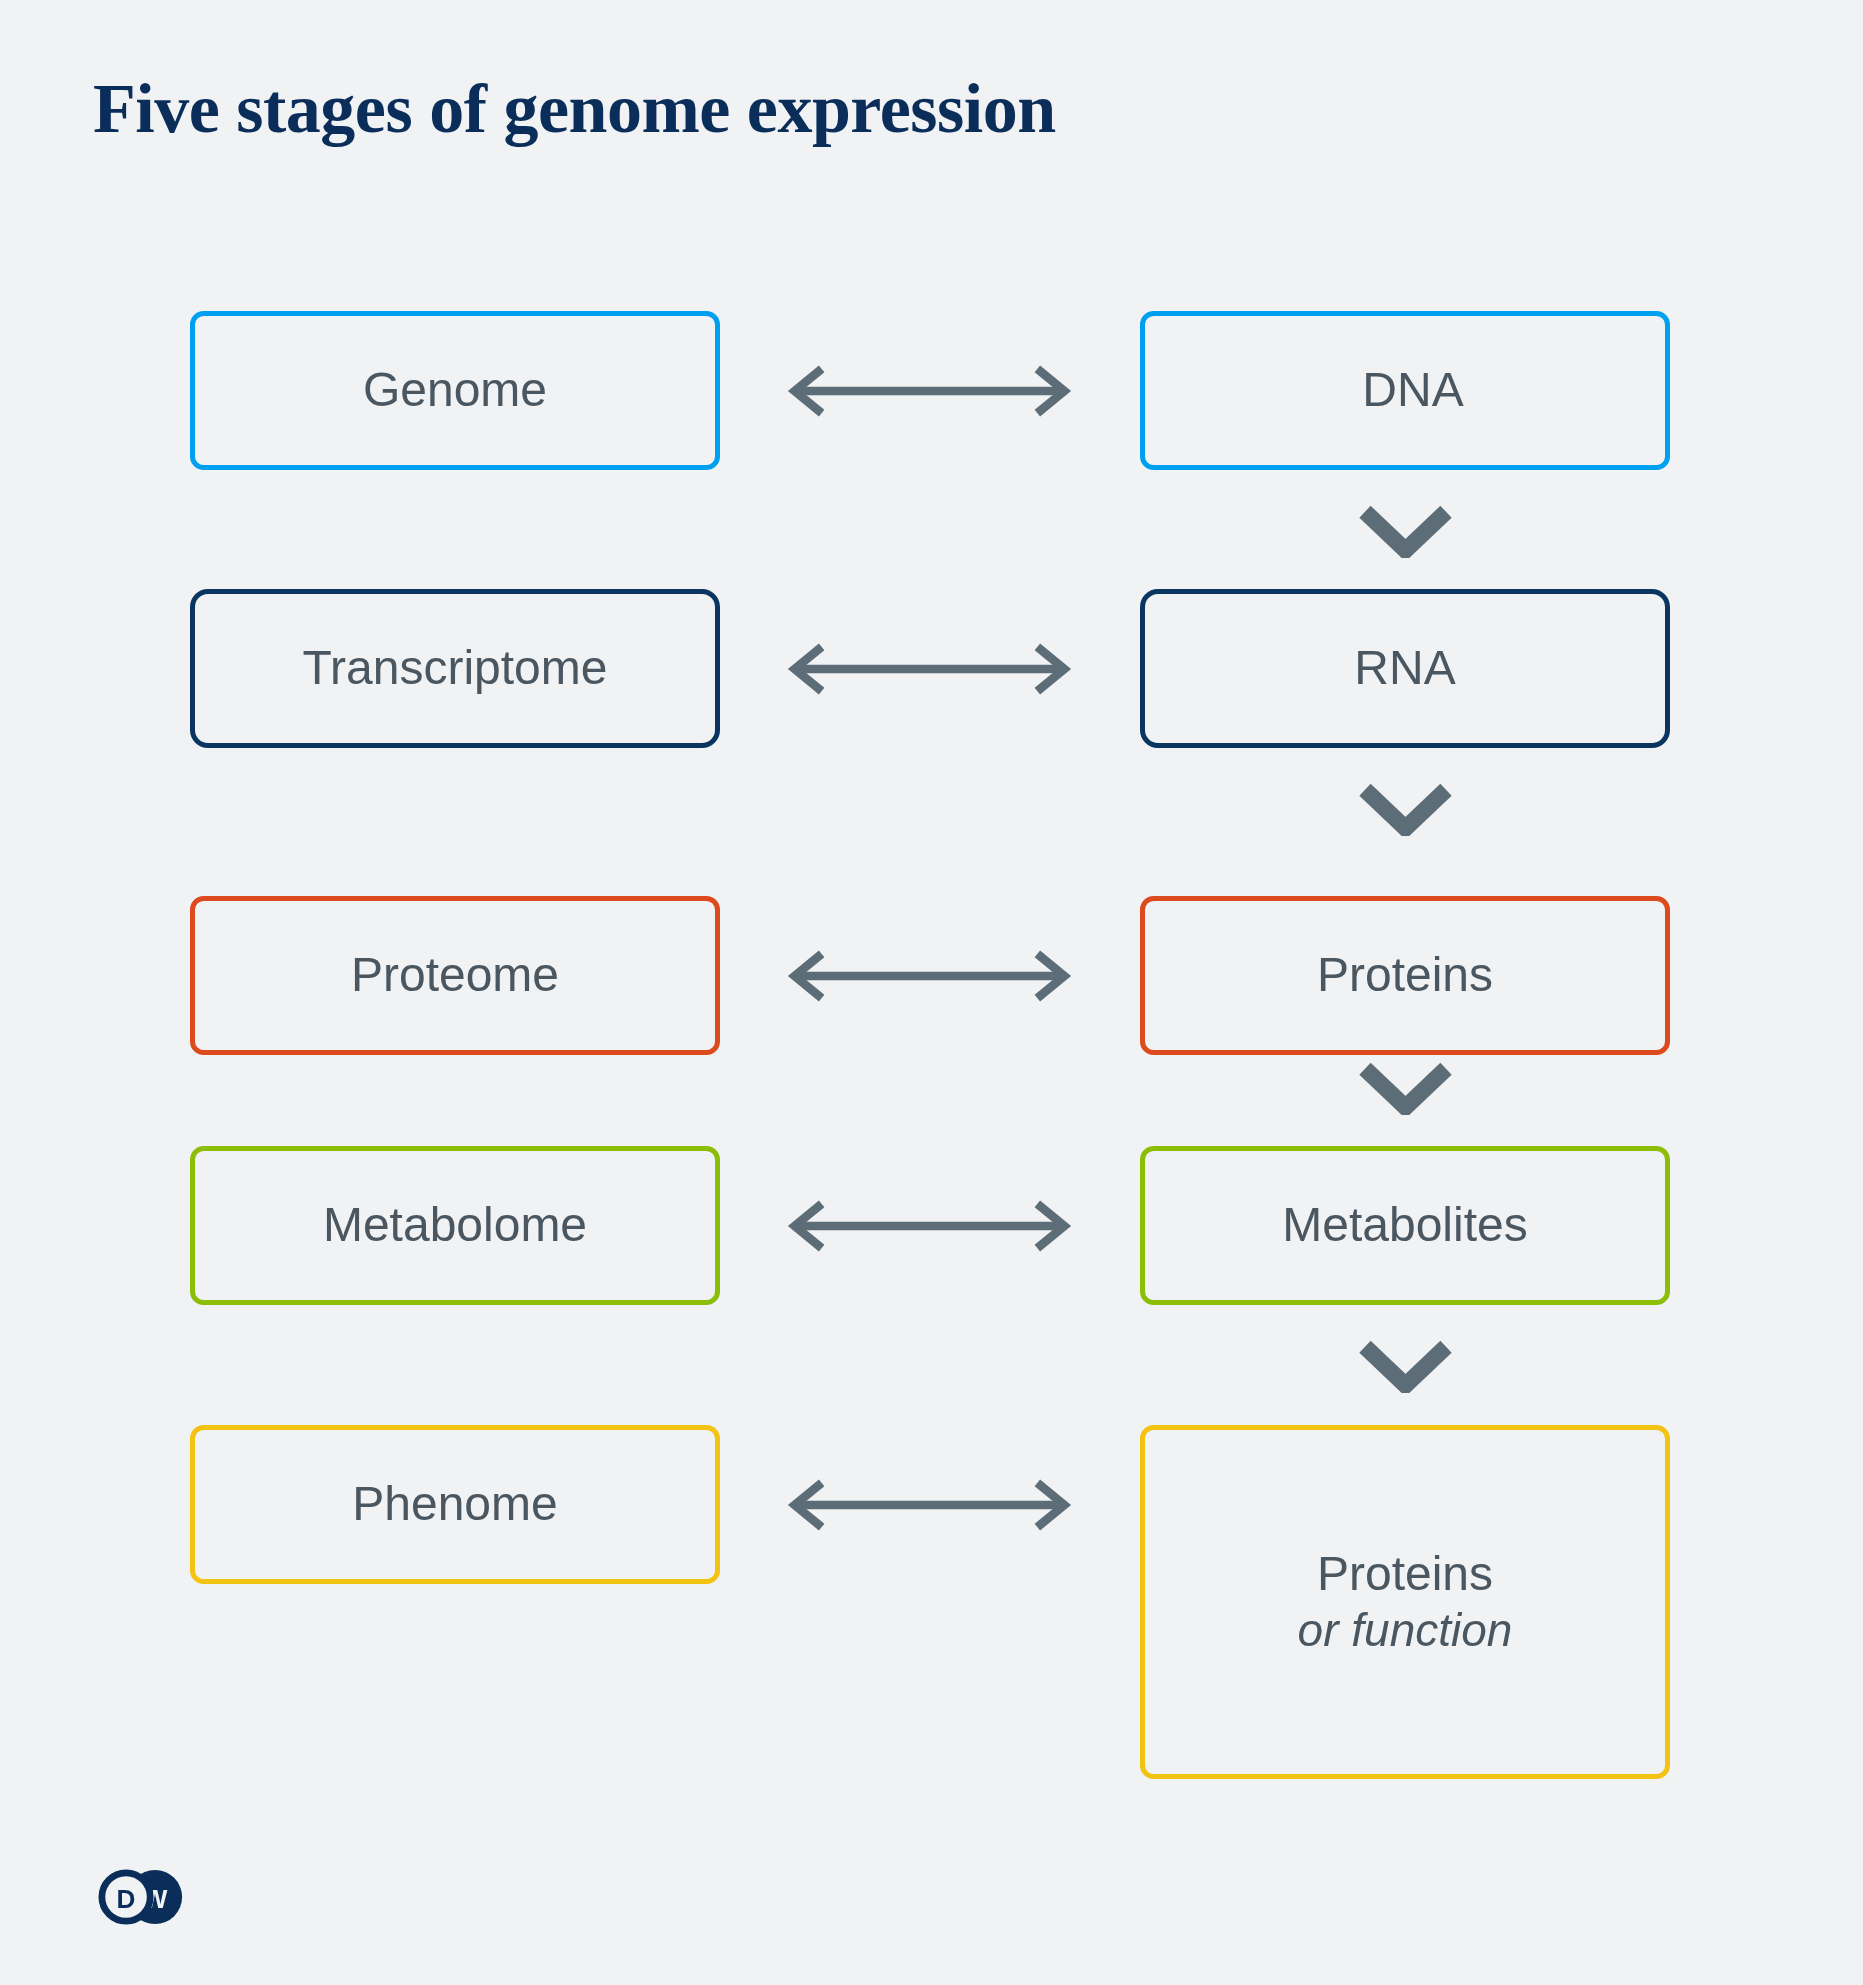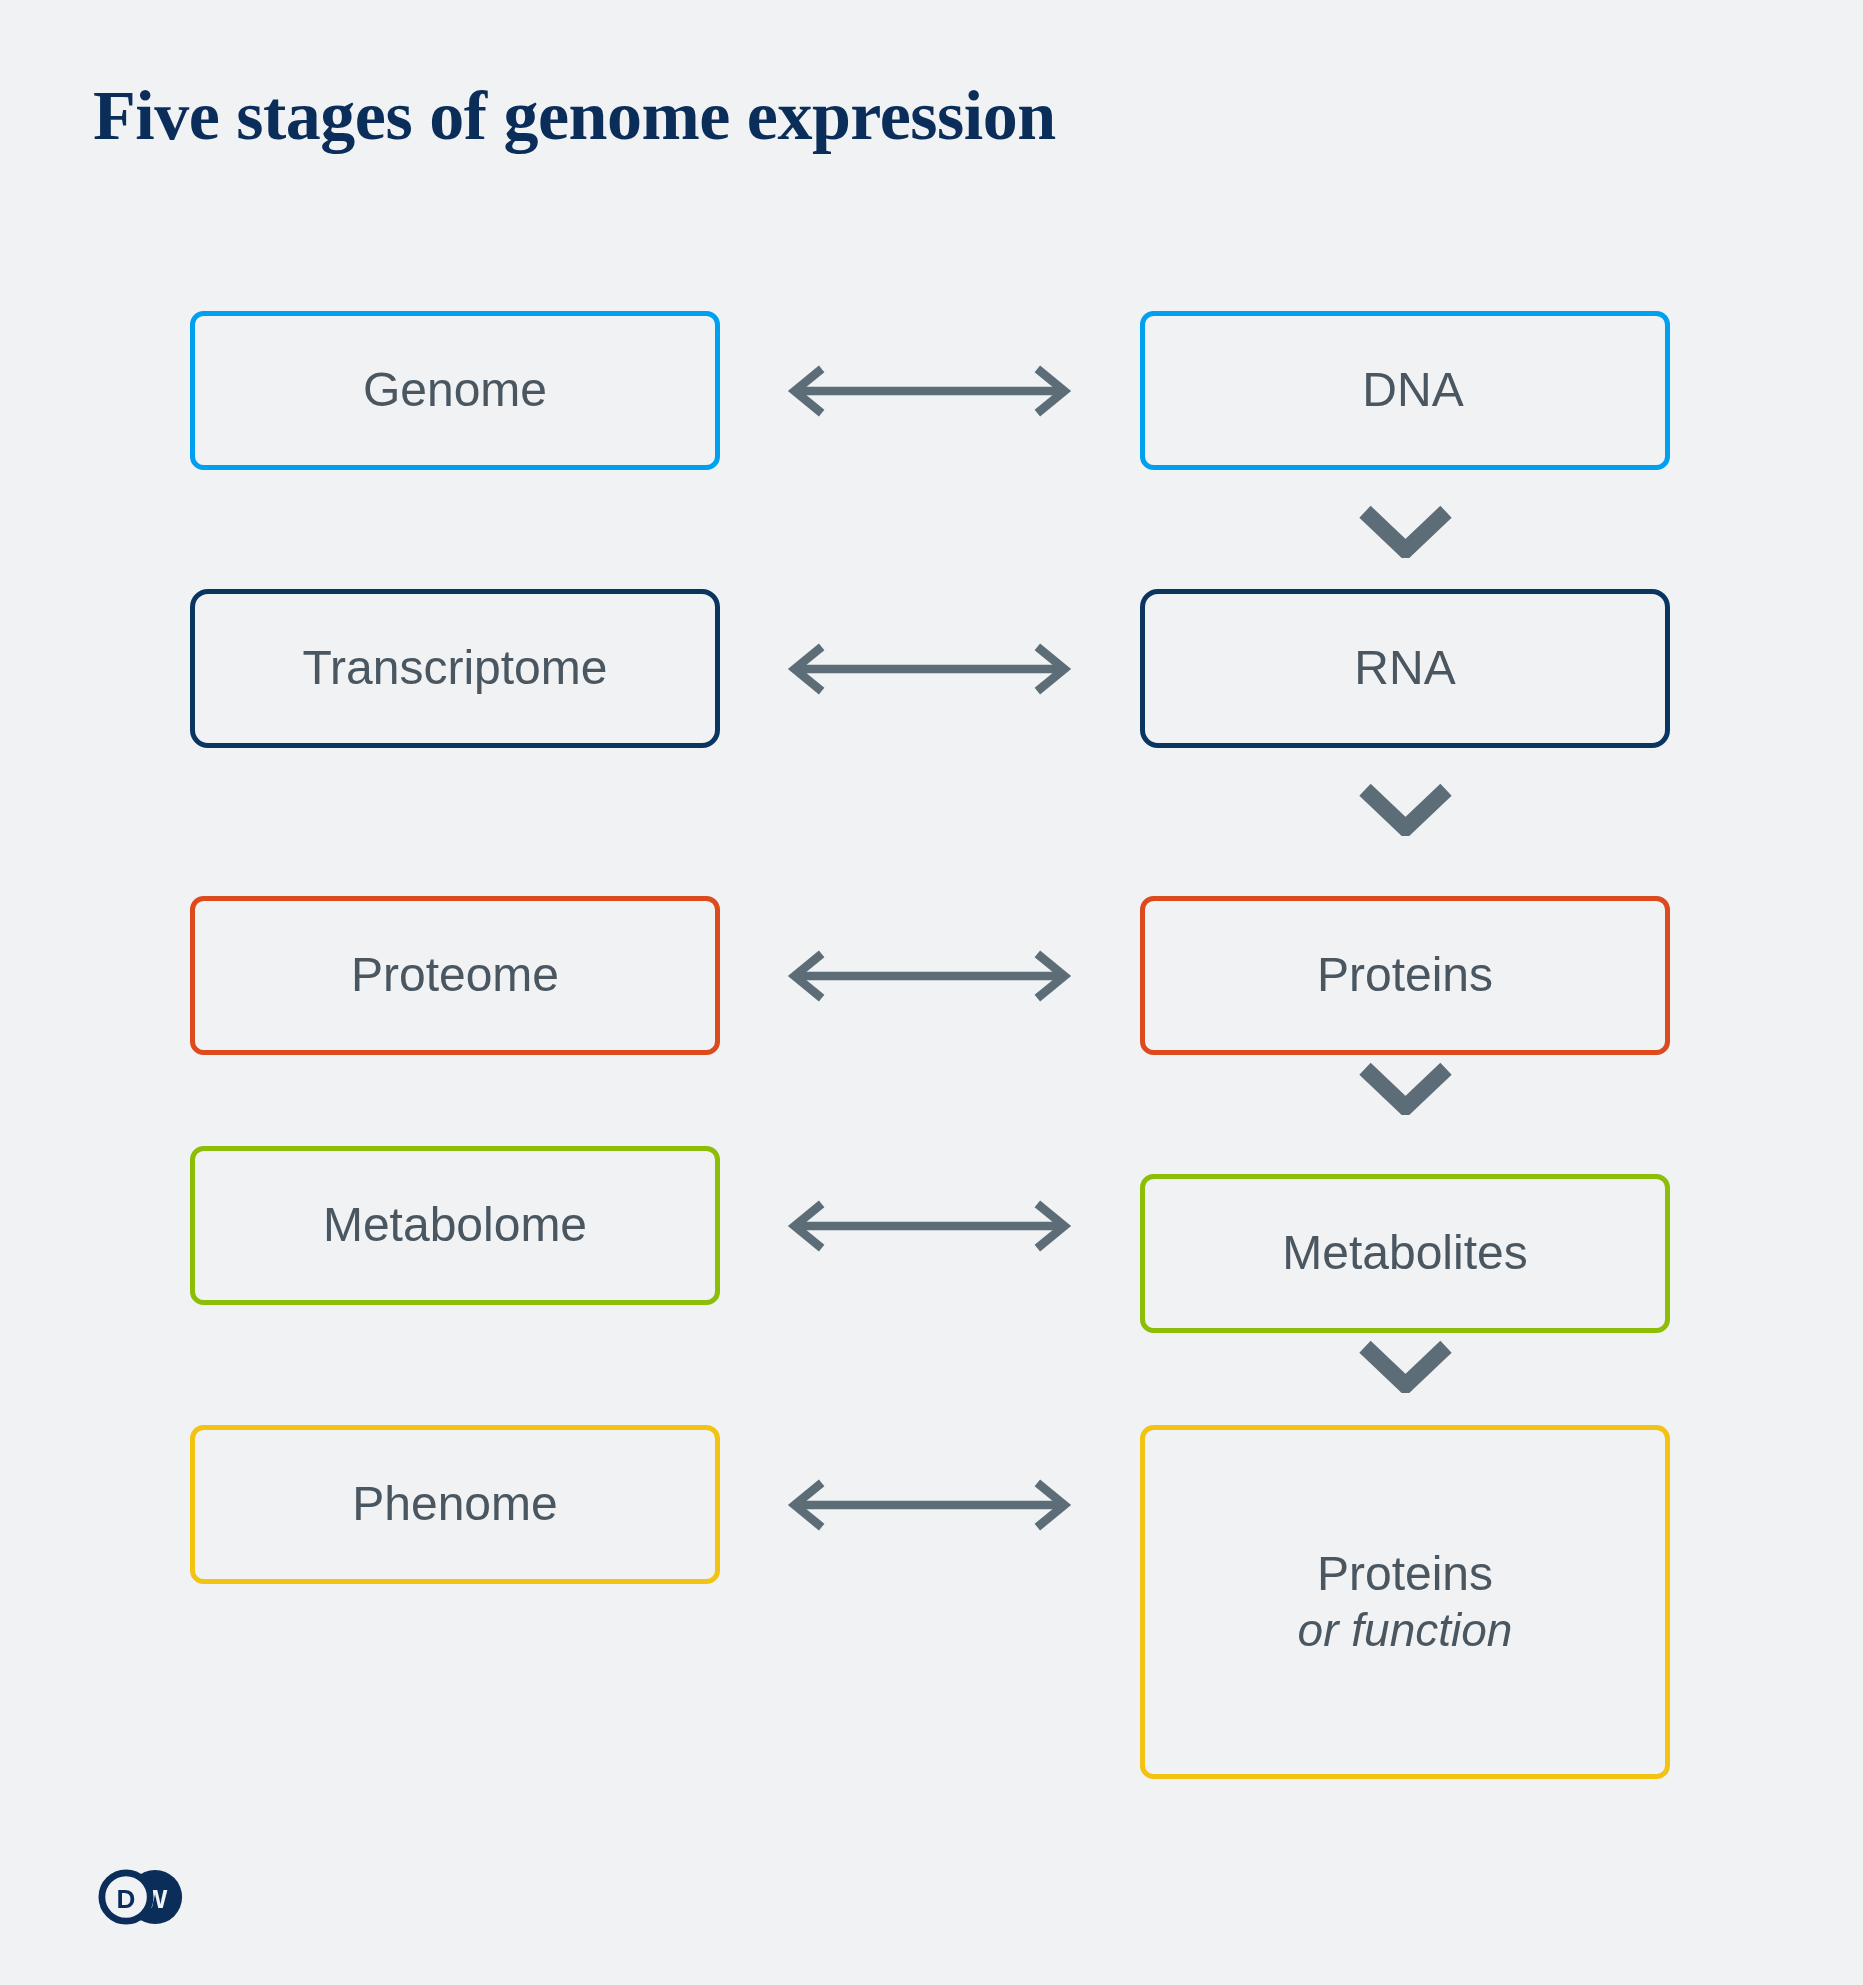--- a/index.html
+++ b/index.html
@@ -5,21 +5,21 @@
   html,body{margin:0;padding:0;}
   body{
     width:1863px;height:1985px;
     background:#F0F2F4;
     font-family:"Liberation Sans", sans-serif;
     overflow:hidden;
     position:relative;
   }
   #title{
     position:absolute;
-    left:93px; top:76px;
+    left:93px; top:69px;
     font-family:"Liberation Serif", serif;
     font-weight:700;
     font-size:70px;
     letter-spacing:-0.5px;
     color:#0A2D5A;
     white-space:nowrap;
   }
   #diagram{
     position:absolute;
     left:0; top:311px;
@@ -166,21 +166,21 @@
   <div class="box left r4" style="border-color:#8DBE07;">
     <span>Metabolome</span>
   </div>
   <div class="hlink r4">
     <svg width="311" height="52" viewBox="0 0 320 54" aria-hidden="true">
       <line x1="22" y1="27" x2="298" y2="27" stroke="#5D6D78" stroke-width="9"></line>
       <polyline points="48,4 20,27 48,50" fill="none" stroke="#5D6D78" stroke-width="9"></polyline>
       <polyline points="272,4 300,27 272,50" fill="none" stroke="#5D6D78" stroke-width="9"></polyline>
     </svg>
   </div>
-  <div class="box right r4" style="border-color:#8DBE07;margin-top:28px;">
+  <div class="box right r4" style="border-color:#8DBE07;">
     <span>Metabolites</span>
   </div>
   <div class="chev c4">
     <svg width="93" height="54" viewBox="0 0 96 56" aria-hidden="true">
       <polyline points="6,8 48,48 90,8" fill="none" stroke="#5D6D78" stroke-width="17"></polyline>
     </svg>
   </div>
 
   <div class="box left r5" style="border-color:#F2C313;">
     <span>Phenome</span>

